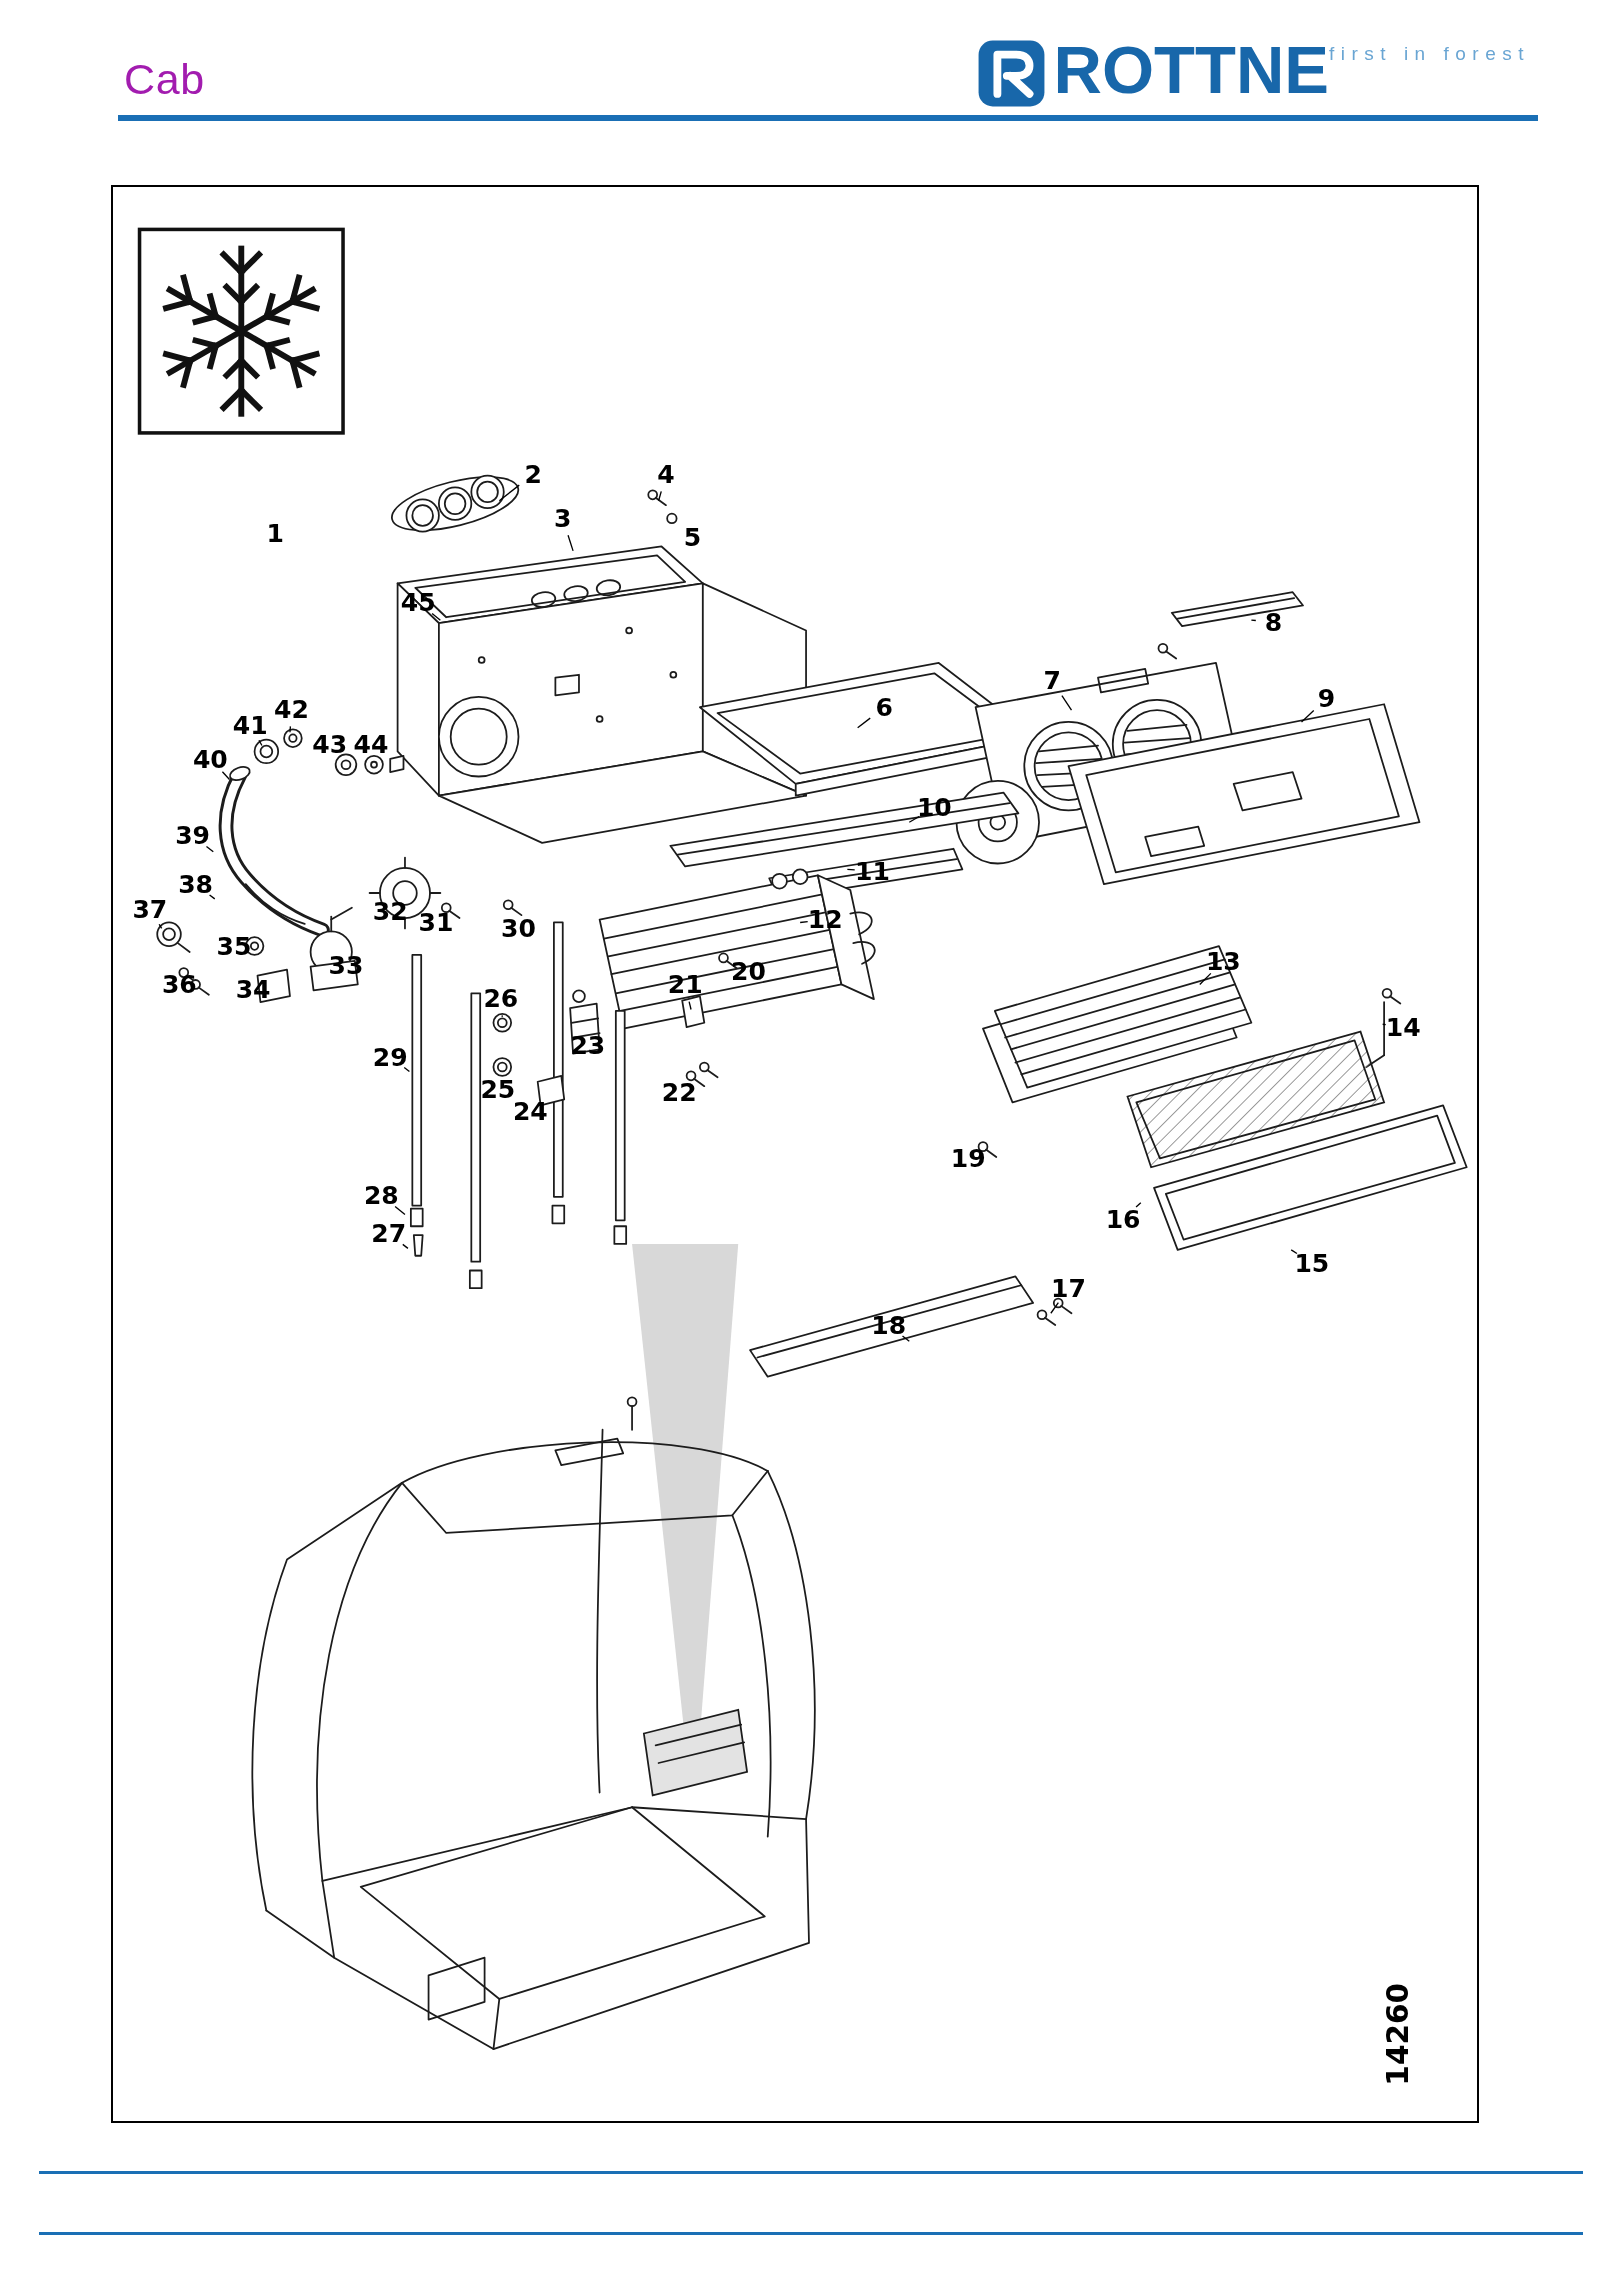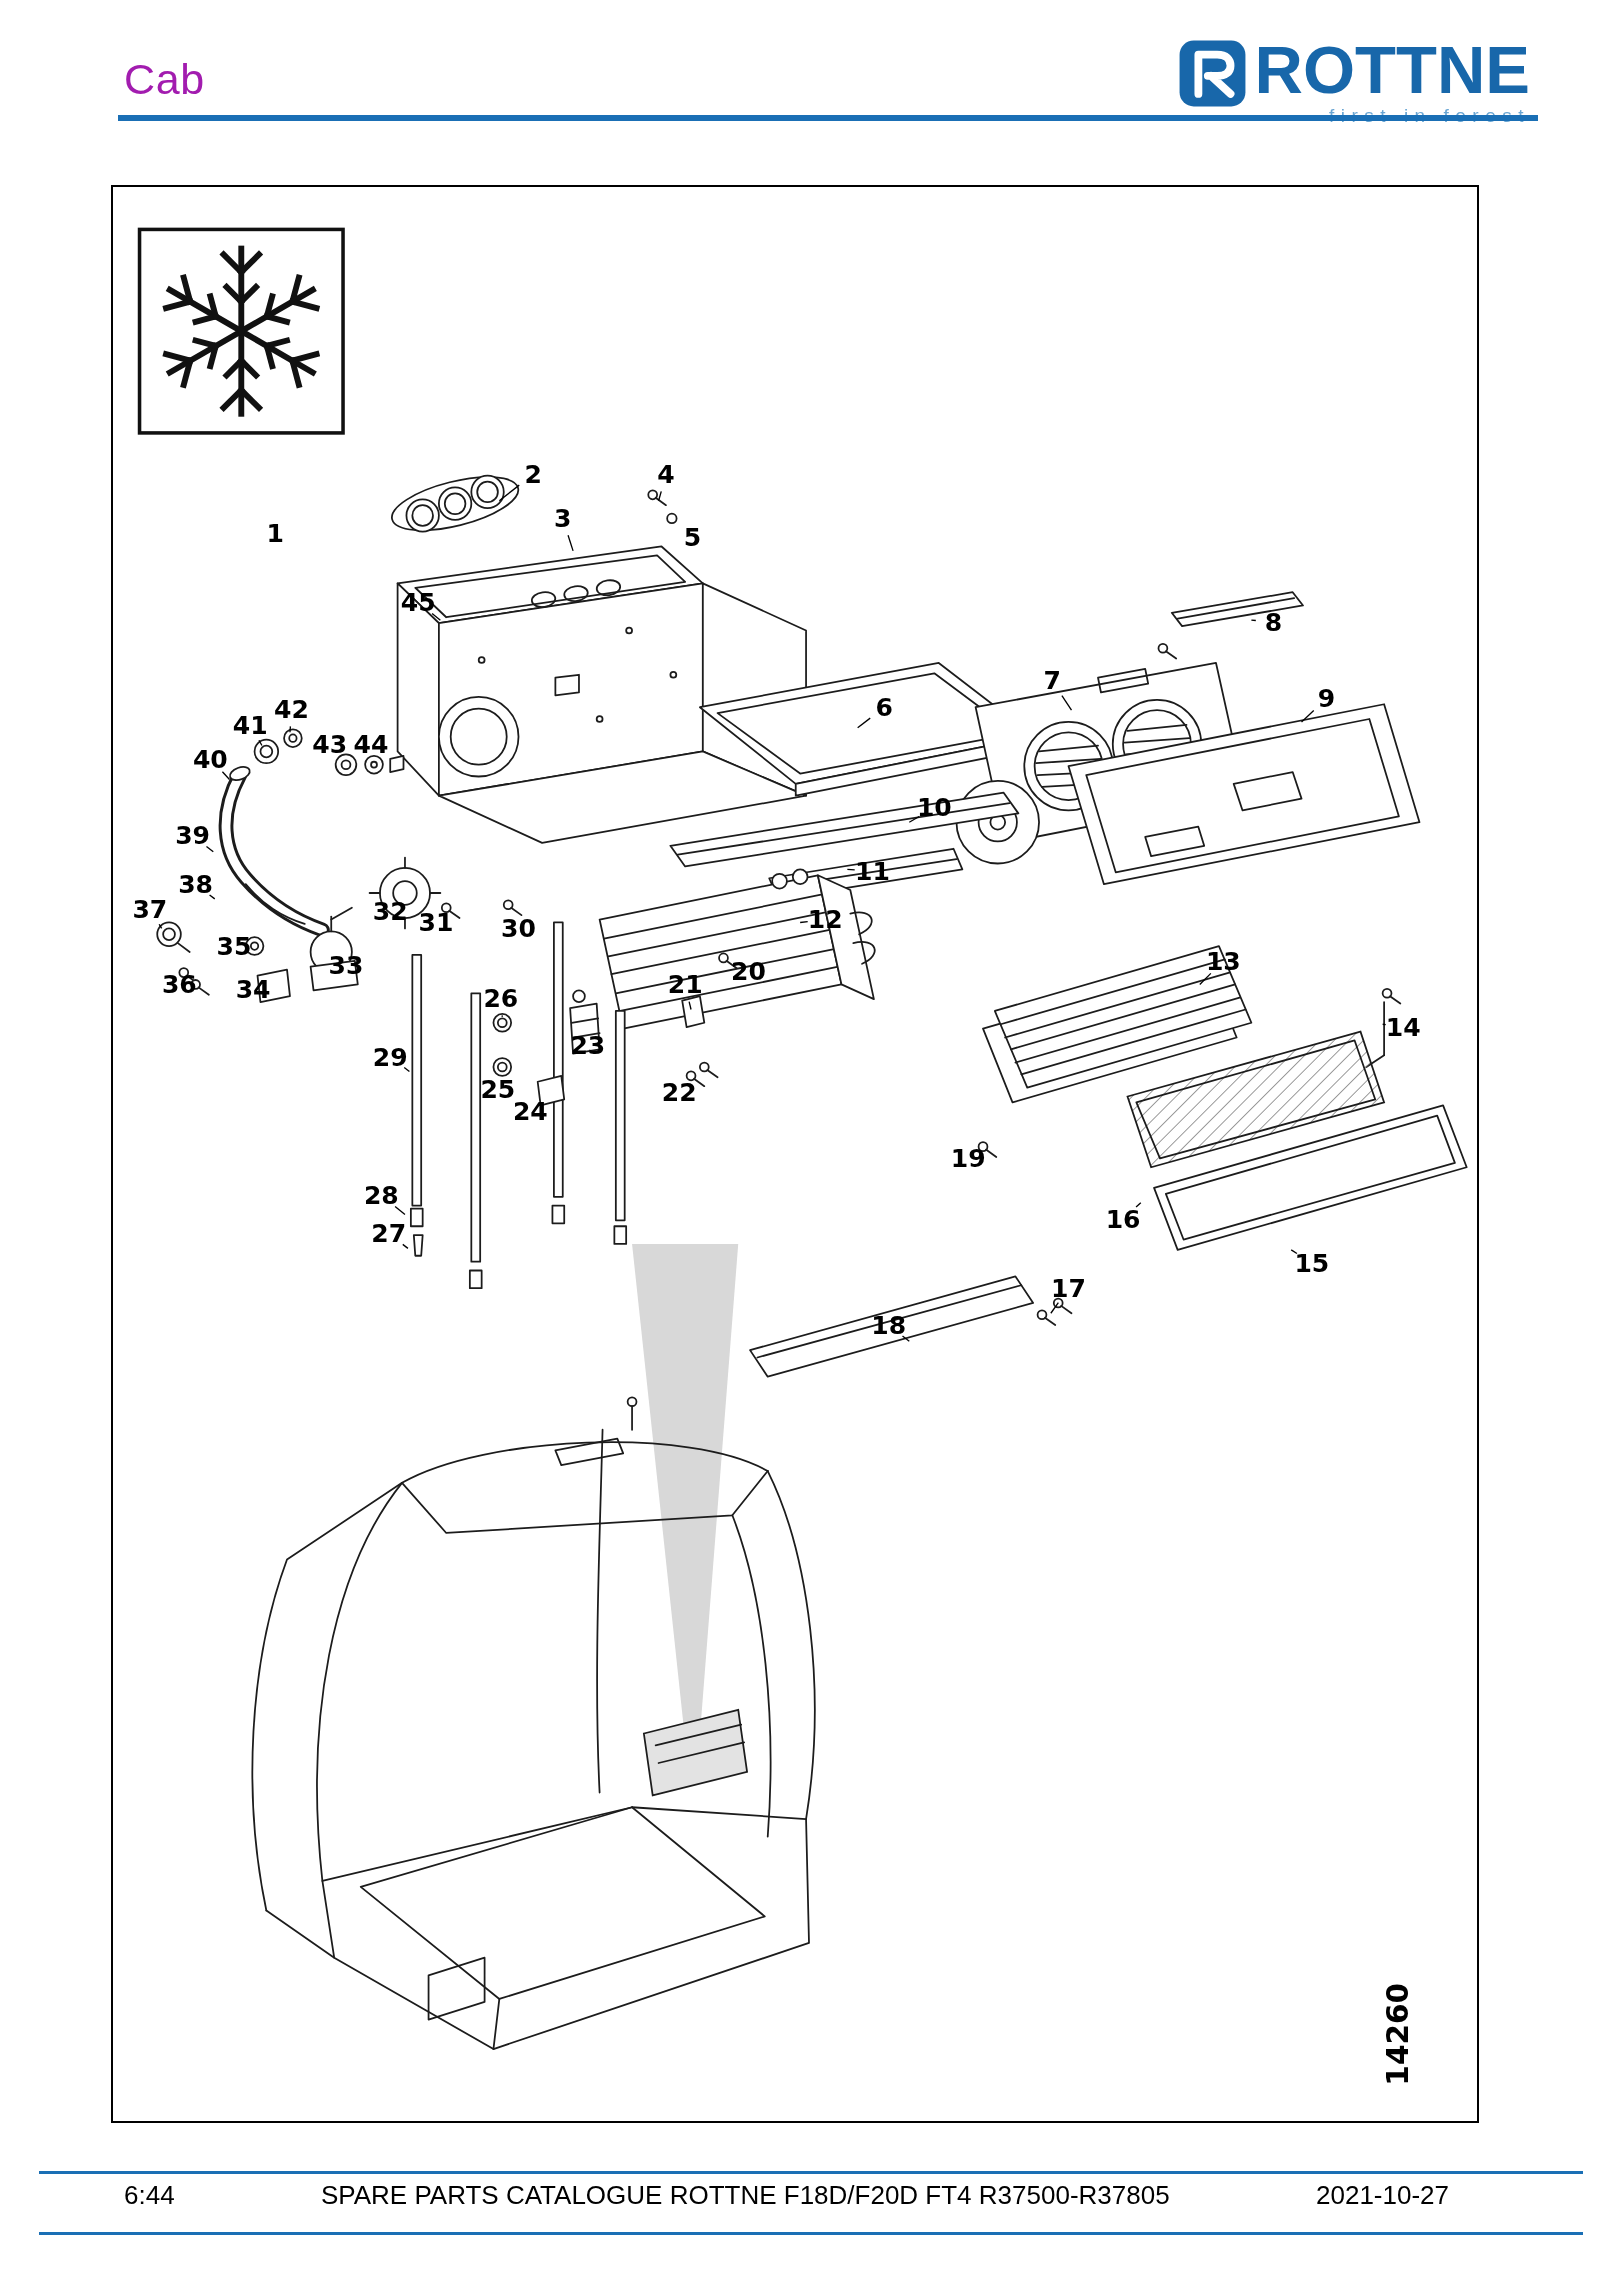--- a/index.html
+++ b/index.html
@@ -3,21 +3,21 @@
 <meta charset="utf-8">
 <style>
   html,body{margin:0;padding:0;background:#ffffff;}
   body{width:1622px;height:2295px;position:relative;font-family:"Liberation Sans",sans-serif;color:#000;}
   .page{position:absolute;inset:0;background:#fff;overflow:hidden;}
 
   
   .page-title{position:absolute;left:124px;top:55px;margin:0;font-size:43px;font-weight:400;color:#a21caf;letter-spacing:0.7px;}
   .logo{position:absolute;top:39px;right:92px;display:flex;align-items:flex-start;gap:7.9px;}
   .logo-mark{width:69px;height:69px;flex:0 0 auto;}
-  .logo-textcol{display:flex;flex-direction:column;align-items:flex-end;}
+  .logo-textcol{display:flex;flex-direction:row;}
   .logo-name{font-size:67px;line-height:0.92;font-weight:bold;color:#1867aa;letter-spacing:0px;}
   .logo-tagline{font-size:19px;color:#69a5d3;letter-spacing:6.5px;margin-top:3.9px;}
   .header-rule{position:absolute;left:118px;top:115px;width:1420px;height:5.9px;background:#1a6fb5;}
 
   
   .figure-frame{position:absolute;left:111px;top:185px;width:1368px;height:1938px;border:2px solid #000;box-sizing:border-box;background:#fff;}
   svg.diagram{width:100%;height:100%;display:block;}
 
   
   .ln{stroke:#1c1c1c;stroke-width:1.2;fill:none;stroke-linejoin:round;stroke-linecap:round;}
@@ -377,21 +377,16 @@
           <text x="175" y="383" class="callout">44</text>
           <line x1="216.4" y1="288.5" x2="222" y2="293" class="leader"></line>
           <text x="207" y="287" class="callout">45</text>
         </g>
 
       <text class="figno" x="878" y="1252" transform="rotate(-90 878 1252)">14260</text>
     </svg>
   </div>
 
   <div class="footer-line top"></div>
-  <div class="footer-row">
-    <span>6:44</span>
-    <span class="center">SPARE PARTS CATALOGUE ROTTNE F18D/F20D FT4 R37500-R37805</span>
-    <span>2021-10-27</span>
-  </div>
   <div class="footer-line bottom"></div>
 
 </div>
 
 
 </body></html>

